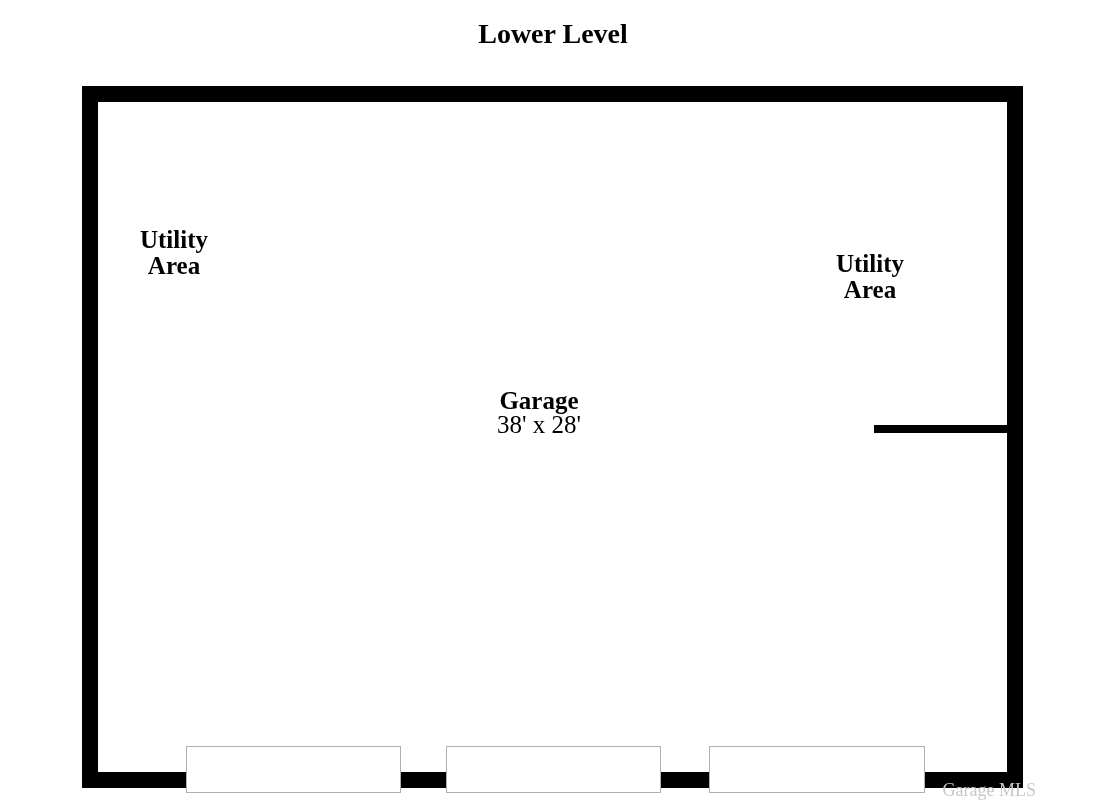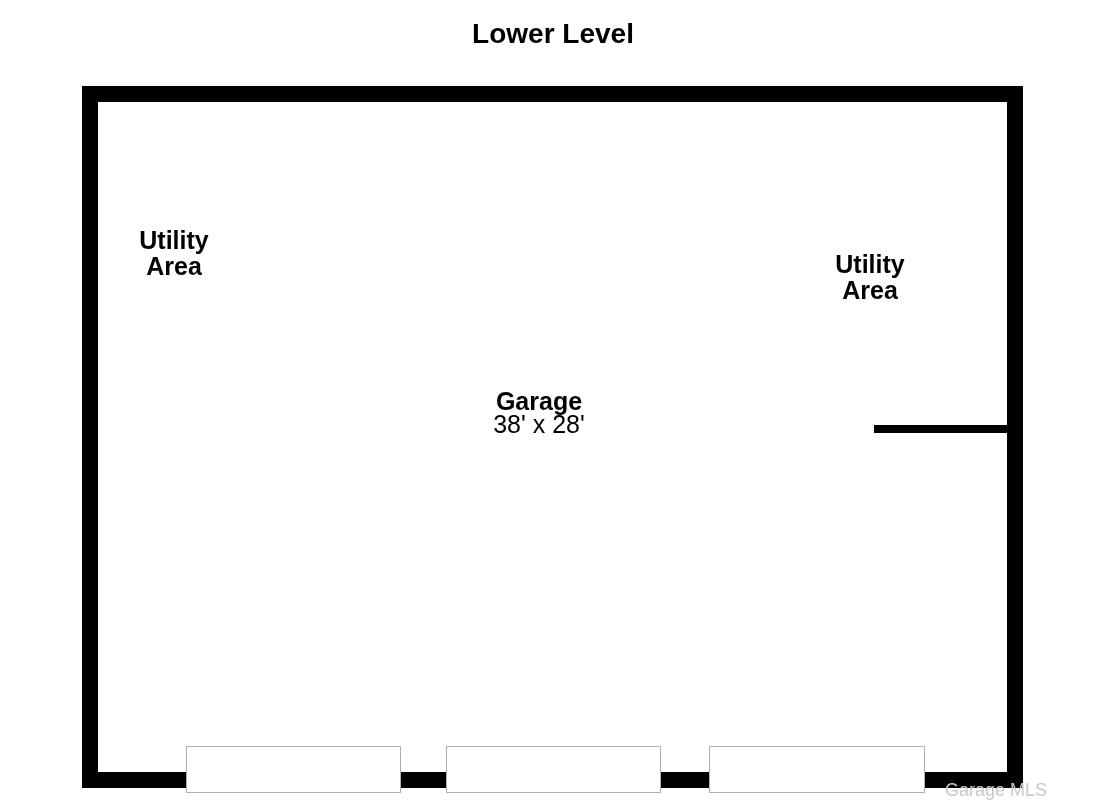--- a/index.html
+++ b/index.html
@@ -5,23 +5,22 @@
   html, body {
     margin: 0;
     padding: 0;
     background: #ffffff;
   }
   .canvas {
     position: relative;
     width: 1040px;
     height: 804px;
     background: var(--background, #ffffff);
-    font-family: Liberation Sans, sans-serif;
+    font-family: Liberation Serif, serif;
     overflow: hidden;
-    padding-left: 11px;
   }
   .title {
     position: absolute;
     top: 18px;
     left: 0;
     width: 1106px;
     text-align: center;
     font-weight: bold;
     font-size: 28px;
     line-height: 32px;

